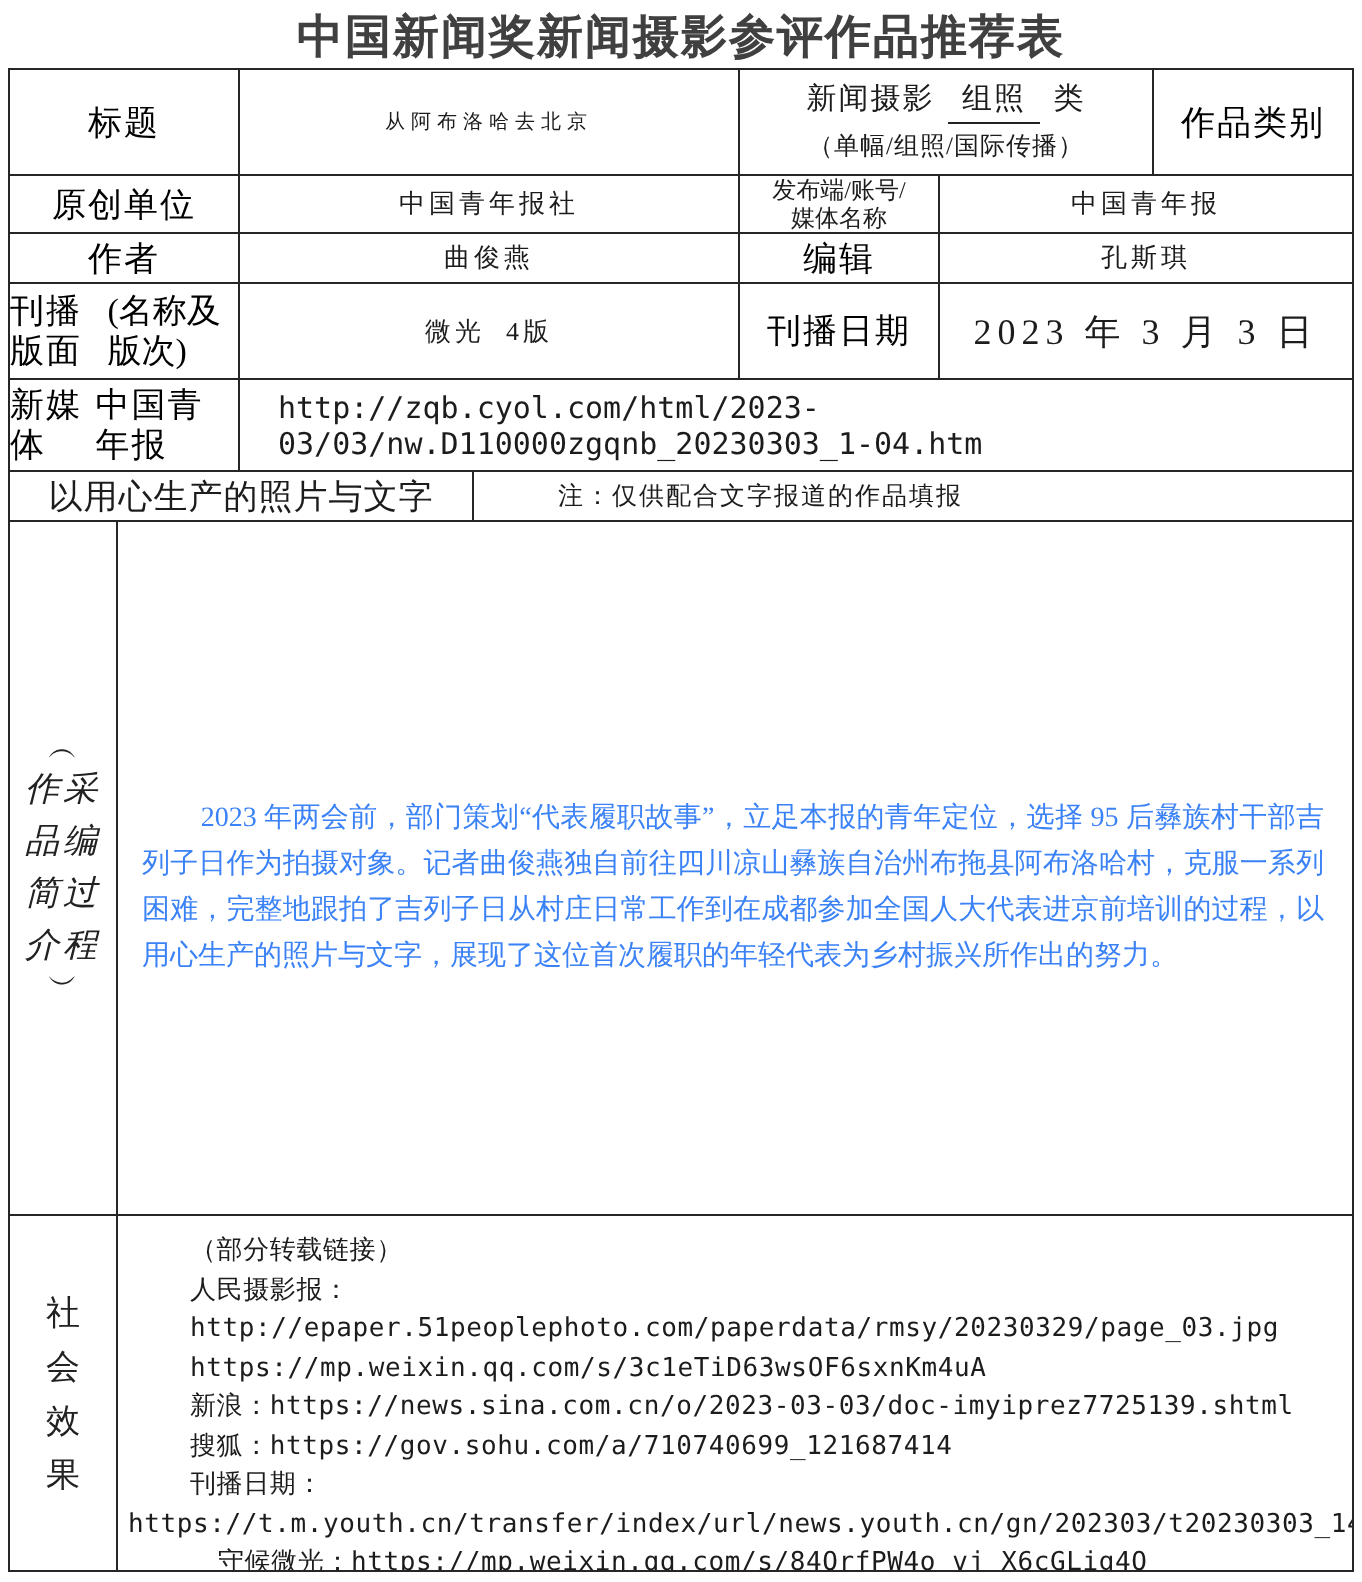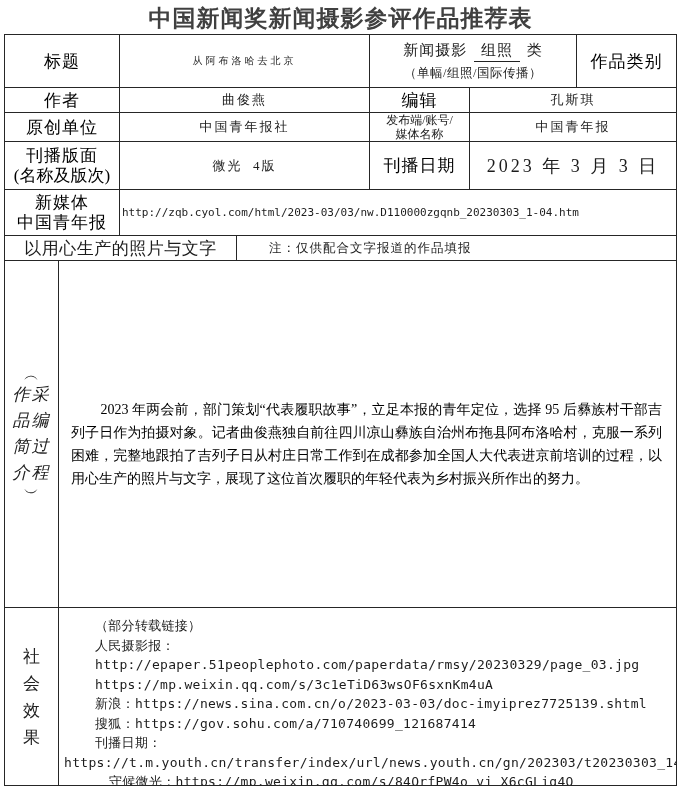--- a/index.html
+++ b/index.html
@@ -33,47 +33,47 @@
   .r1 { height: 52px; }
   .r2 { height: 25px; }
   .r3 { height: 29px; }
   .r4 { height: 48px; }
   .r5 { height: 46px; }
   .r6 { height: 25px; }
   .r7 { height: 347px; }
   .r8 { height: 178px; }
 
   .label-lg { font-size: 17px; letter-spacing: 1px; color: #000000; }
-  .label-2line { flex-direction: column; line-height: 20px; }
+  .label-2line { flex-direction: row; line-height: 20px; }
   .label-sm { font-size: 12px; line-height: 14px; flex-direction: column; letter-spacing: 0; }
   .value-md { font-size: 10px; letter-spacing: 3px; }
   .value-sm { font-size: 13px; letter-spacing: 2px; white-space: pre; }
   .value-date { font-size: 18px; letter-spacing: 3px; white-space: pre; }
 
   .cat-cell { flex-direction: column; line-height: 22px; }
   .cat-line1 { font-size: 15px; letter-spacing: 1px; }
   .cat-selected { display: inline-block; border-bottom: 1px solid #222; padding: 0 7px; margin: 0 2px; }
   .cat-line2 { font-size: 12.5px; letter-spacing: 0.5px; }
 
   .mono { font-family: "DejaVu Sans Mono", "Liberation Mono", monospace; }
-  .url-cell { justify-content: flex-start; padding-left: 2px; font-size: 11px; letter-spacing: 0; }
+  .url-cell { justify-content: flex-start; padding-left: 19px; font-size: 15px; letter-spacing: 0; }
 
   .c-note-label { width: 231px; flex: none; font-size: 17px; letter-spacing: 0.5px; }
-  .c-note { justify-content: flex-start; padding-left: 32px; font-size: 12.5px; letter-spacing: 1px; text-align: center; }
+  .c-note { justify-content: flex-start; padding-left: 42px; font-size: 12.5px; letter-spacing: 1px; text-align: center; }
 
   .c-vlabel { width: 53px; flex: none; flex-direction: column; font-size: 17px; color: #222; }
   .vpair { letter-spacing: 2px; line-height: 26px; white-space: pre; font-style: italic; }
   .vparen { line-height: 14px; font-size: 15px; }
   .vchar { line-height: 30px; }
   .r8 .c-vlabel .vchar { line-height: 27px; }
 
   .intro-cell { flex-direction: column; justify-content: center; align-items: stretch; padding: 0 14px 0 12px; }
   .intro-cell p {
     font-size: 14px; line-height: 23px; text-align: justify;
-    text-indent: 2.1em; color: #000000; margin-top: 20px;
+    text-indent: 2.1em; color: #3b82f6; margin-top: 20px;
   }
 
   .effect-cell { flex-direction: column; justify-content: flex-start; align-items: stretch; padding: 8px 4px 0 36px; }
   .effect-line { font-size: 13px; line-height: 19.5px; letter-spacing: 0.3px; white-space: nowrap; }
   .effect-line.flush { margin-left: -31px; }
   .effect-line.indent-more { padding-left: 14px; }
 </style>
 </head>
 <body>
 
@@ -90,35 +90,35 @@
         <div class="cat-line1">
           <span>新闻摄影</span>
           <span class="cat-selected">组照</span>
           <span>类</span>
         </div>
         <div class="cat-line2">（单幅/组照/国际传播）</div>
       </div>
       <div class="cell c3 label-lg">作品类别</div>
     </div>
 
-    <div class="row r2">
-      <div class="cell c1 label-lg">作者</div>
-      <div class="cell c2 value-sm">曲俊燕</div>
-      <div class="cell c3 label-lg">编辑</div>
-      <div class="cell c4 value-sm">孔斯琪</div>
-    </div>
-
     <div class="row r3">
       <div class="cell c1 label-lg">原创单位</div>
       <div class="cell c2 value-sm">中国青年报社</div>
       <div class="cell c3 label-sm">
         <span>发布端/账号/</span>
         <span>媒体名称</span>
       </div>
       <div class="cell c4 value-sm">中国青年报</div>
+    </div>
+
+    <div class="row r2">
+      <div class="cell c1 label-lg">作者</div>
+      <div class="cell c2 value-sm">曲俊燕</div>
+      <div class="cell c3 label-lg">编辑</div>
+      <div class="cell c4 value-sm">孔斯琪</div>
     </div>
 
     <div class="row r4">
       <div class="cell c1 label-lg label-2line">
         <span>刊播版面</span>
         <span style="font-size:17px; letter-spacing:0;">(名称及版次)</span>
       </div>
       <div class="cell c2 value-sm">微光  4版</div>
       <div class="cell c3 label-lg">刊播日期</div>
       <div class="cell c4 value-date">2023 年 3 月 3 日</div>

